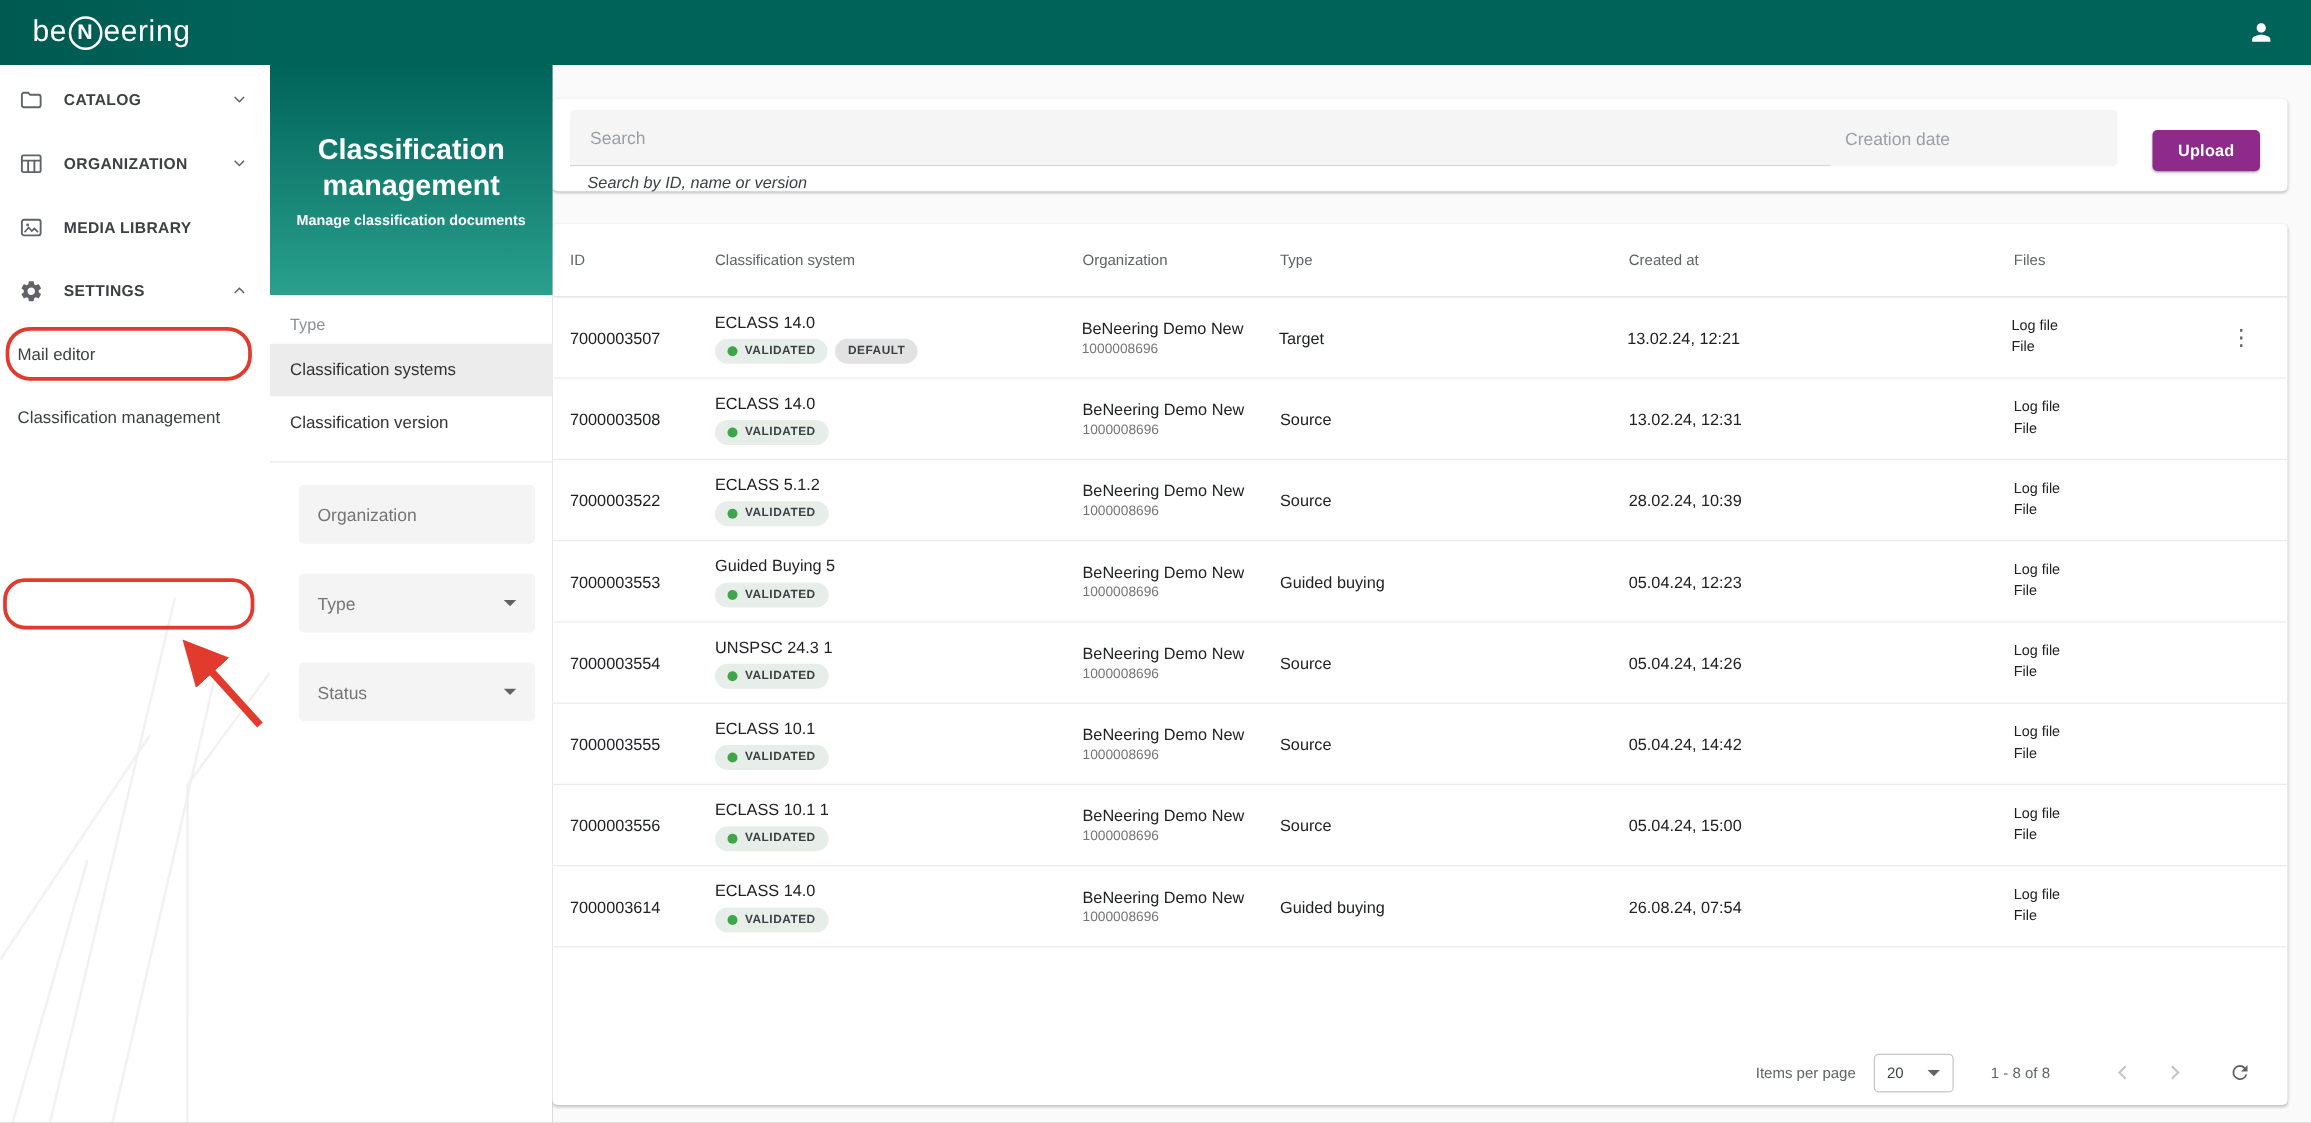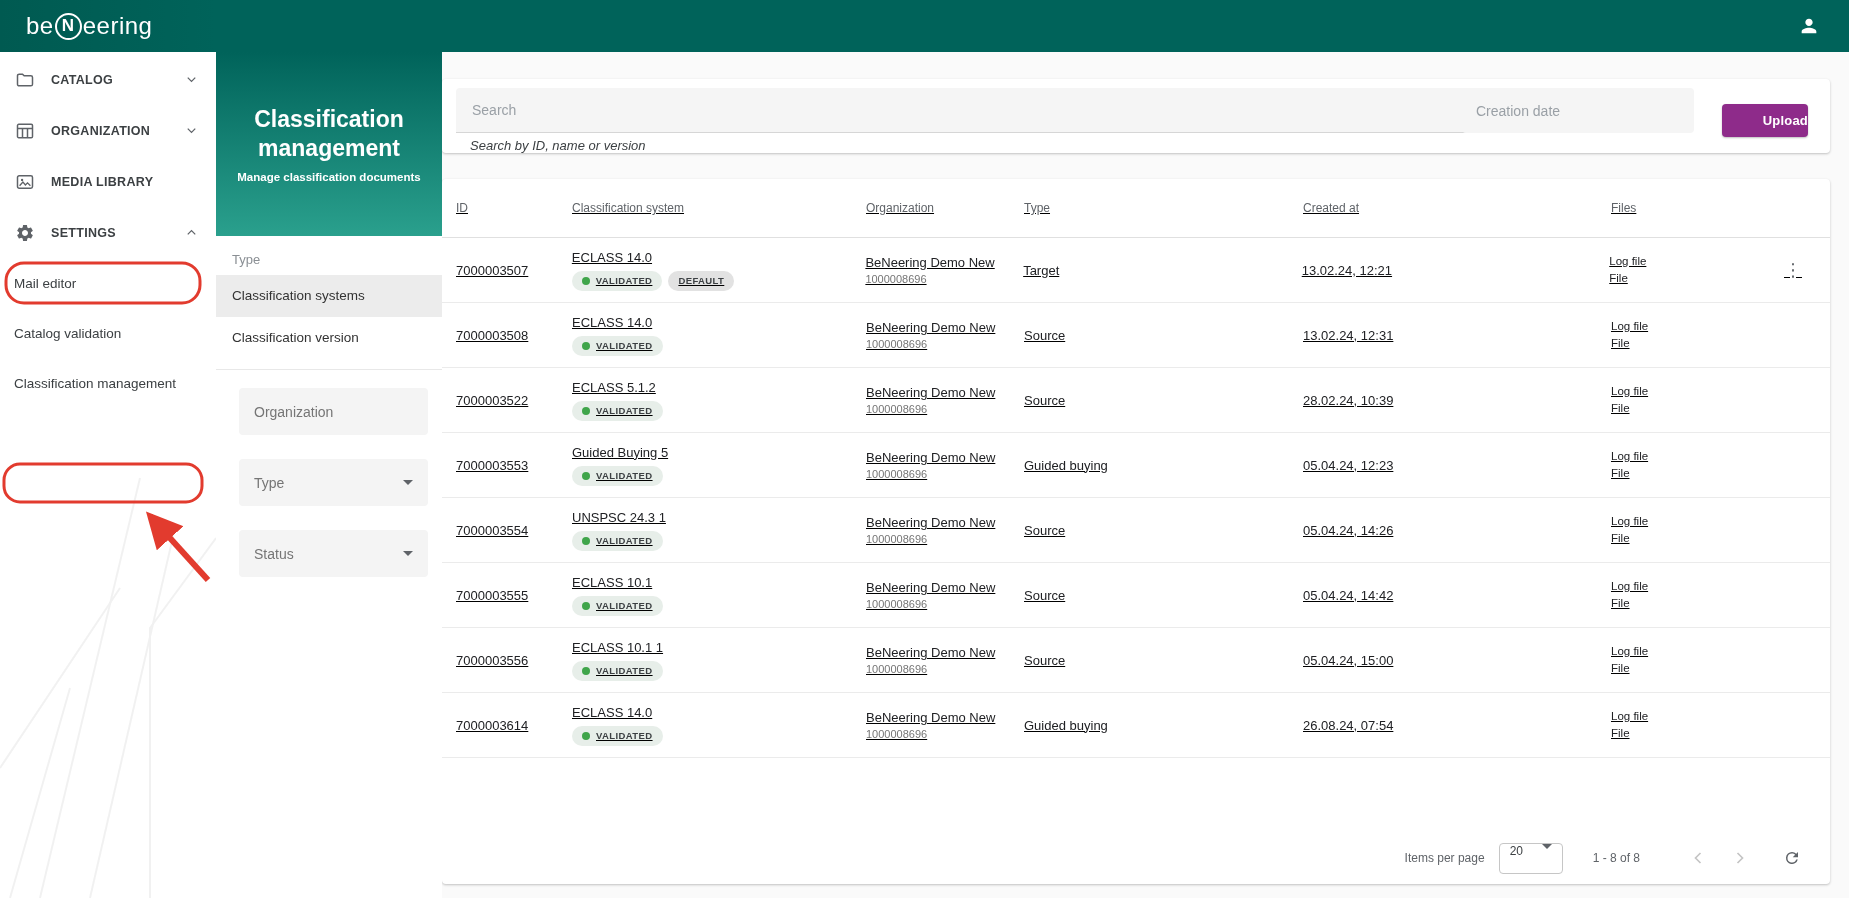--- a/index.html
+++ b/index.html
@@ -35,27 +35,27 @@
   .panel-nav-item.selected { background:#ececec; }
   .panel-divider { border-top:1px solid #e8e8e8; margin-top:10px; }
   .panel-filters { padding:18px 0 0 23px; }
   .pfield { width:189px; height:47px; background:#f4f4f4; border-radius:4px; display:flex; align-items:center; padding:0 15px; margin-bottom:24px; color:#757575; font-size:14px; cursor:pointer; }
   .pfield .caret { margin-left:auto; width:0; height:0; border-left:5px solid transparent; border-right:5px solid transparent; border-top:5px solid #5f6368; }
 
   
   .content { position:absolute; left:442px; top:52px; right:0; bottom:0; background:#fafafa; }
   .card { position:absolute; left:0; right:19px; background:#fff; border-radius:4px; box-shadow:0 1px 3px rgba(0,0,0,.14), 0 1px 2px rgba(0,0,0,.10); }
   .card-search { top:27px; height:74px; }
-  .card-table { top:127px; bottom:14px;text-decoration:underline; }
+  .card-table { top:127px; bottom:14px; }
 
   .search-input { position:absolute; left:14px; top:9px; width:1012px; height:45px; background:#f5f5f5; border:none; border-bottom:1px solid #d6d6d6; border-radius:4px 4px 0 0; padding:0 16px; font-size:14px; color:#333; font-family:"Liberation Sans",sans-serif; outline:none; }
   .search-input::placeholder, .date-input::placeholder { color:#9aa0a6; }
   .search-hint { position:absolute; left:28px; top:59px; font-size:13px; color:#3c4043;font-style:italic; }
   .date-input { position:absolute; left:1020px; top:9px; width:232px; height:45px; background:#f5f5f5; border:none; border-radius:4px; padding:0 14px; font-size:14px; color:#333; font-family:"Liberation Sans",sans-serif; outline:none; }
-  .upload-btn { position:absolute; right:22px; top:25px; width:86px; height:33px; background:#8e2b8a; border:none; border-radius:4px; color:#fff; font-size:13px; font-weight:700; letter-spacing:.2px; cursor:pointer; box-shadow:0 1px 2px rgba(0,0,0,.25); font-family:"Liberation Sans",sans-serif;text-align:right; }
+  .upload-btn { position:absolute; right:22px; top:25px; width:86px; height:33px; background:#8e2b8a; border:none; border-radius:4px; color:#fff; font-size:13px; font-weight:700; letter-spacing:.2px; cursor:pointer; box-shadow:0 1px 2px rgba(0,0,0,.25); font-family:"Liberation Sans",sans-serif; }
 
   
   .thead { display:flex; align-items:center; height:59px; border-bottom:1px solid #e0e0e0; padding-left:14px; color:#5f6368; font-size:12px; font-weight:400; }
   .trow { display:flex; align-items:center; height:65px; border-bottom:1px solid #ebebeb; padding-left:14px; font-size:13px; color:#202124; }
   .td, .th { padding-right:10px; }
   .c-id { width:116px; }
   .c-sys { width:294px; }
   .c-org { width:158px; }
   .c-type { width:279px; }
   .c-created { width:308px; }
@@ -68,21 +68,21 @@
   .badge.defaultb { background:#e2e2e2; }
   .dot { width:8px; height:8px; border-radius:50%; background:#3fa54a; }
   .orgname { font-size:13px; }
   .orgid { font-size:11px; color:#757575; margin-top:3px; }
   .flink { font-size:11.5px; line-height:1.5; cursor:pointer; }
   .dots { font-size:18px; color:#5f6368; cursor:pointer; line-height:1; padding:4px 6px; }
 
   
   .tfoot { position:absolute; left:0; right:0; bottom:0; height:52px; display:flex; align-items:center; justify-content:flex-end; color:#5f6368; font-size:12px; padding-right:24px; }
   .pg-label { margin-right:14px; }
-  .pg-select { width:64px; height:31px; border:1px solid #c6c6c6; border-radius:4px; display:flex; align-items:flex-start; padding:0 10px; color:#3c4043; cursor:pointer; margin-right:30px; }
+  .pg-select { width:64px; height:31px; border:1px solid #c6c6c6; border-radius:4px; display:flex; align-items:center; padding:0 10px; color:#3c4043; cursor:pointer; margin-right:30px; }
   .pg-select .caret { margin-left:auto; width:0; height:0; border-left:5px solid transparent; border-right:5px solid transparent; border-top:5px solid #5f6368; }
   .pg-range { margin-right:44px; }
   .pg-btn { width:28px; height:28px; display:flex; align-items:center; justify-content:center; cursor:pointer; }
   .pg-prev { margin-right:14px; }
   .pg-next { margin-right:24px; }
 
   
   .annotations { position:absolute; left:0; top:0; width:1849px; height:898px; z-index:40; pointer-events:none; }
 </style>
 </head>
@@ -165,23 +165,20 @@
         <span class="chev">
             <svg width="15" height="15" viewBox="0 0 24 24">
               <path d="M6 15l6-6 6 6" fill="none" stroke="#5f6368" stroke-width="2"></path>
             </svg>
           </span>
       </div>
       <div class="side-sub">
           <span>Mail editor</span>
         </div>
       <div class="side-sub">
-          <span>Catalog validation</span>
-        </div>
-      <div class="side-sub">
           <span>Classification management</span>
         </div>
     </div>
   </aside>
 
   <section class="panel">
     <div class="panel-header">
       <div class="panel-title">Classification management</div>
       <div class="panel-subtitle">Manage classification documents</div>
     </div>

